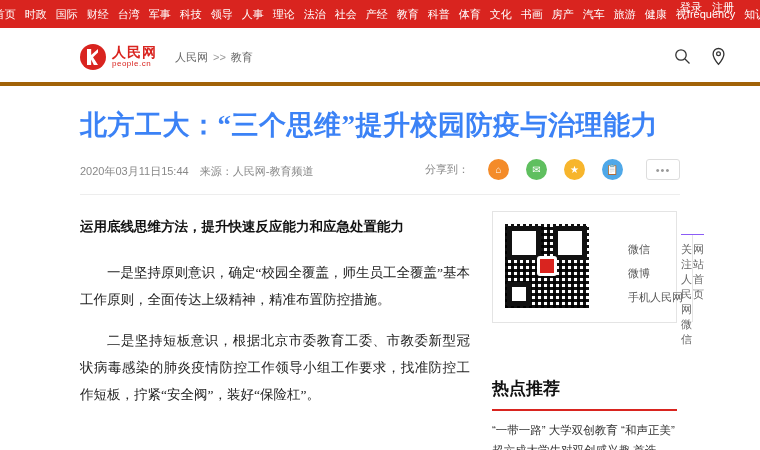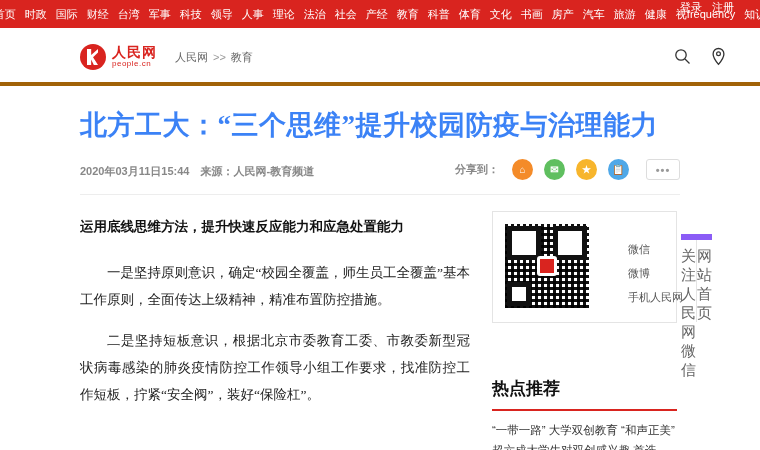--- a/index.html
+++ b/index.html
@@ -140,30 +140,29 @@
   }
   .meta-row {
     display: flex;
     align-items: center;
     font-size: 11px;
     color: #888888;
     border-bottom: 1px solid #ededed;
     padding-bottom: 12px;
     position: relative;
     height: 34px;
-    font-weight: bold;
   }
   .meta-left { white-space: nowrap; }
   .share-wrap {
     position: absolute;
     right: 0;
     top: -2px;
     display: flex;
     align-items: center;
-    gap: 11px;
+    gap: 17px;
   }
   .share-label { font-size: 11px; color: #888; margin-right: 2px; }
   .share-ico {
     width: 21px; height: 21px;
     border-radius: 50%;
     display: flex; align-items: center; justify-content: center;
     color: #fff;
     font-size: 10px;
   }
   .s-home { background: #f48b29; }
@@ -260,23 +259,23 @@
     display: flex;
     flex-direction: column;
     justify-content: center;
     gap: 9px;
     font-size: 11px;
     color: #555;
   }
   .qr-links div { white-space: nowrap; margin-left: 29px; }
   .qr-foot {
     display: flex;
-    border-top: 6px solid #8b5cf6;
+    border-top: 1px solid #8b5cf6;
     margin: 10px -12px 0 -12px;
-    font-size: 15px;
+    font-size: 11px;
     color: #666;
   }
   .qr-foot div {
     flex: 1;
     text-align: center;
     padding: 7px 0;
   }
   .qr-foot div + div { border-left: 1px solid #e4e4e4; }
 
   

